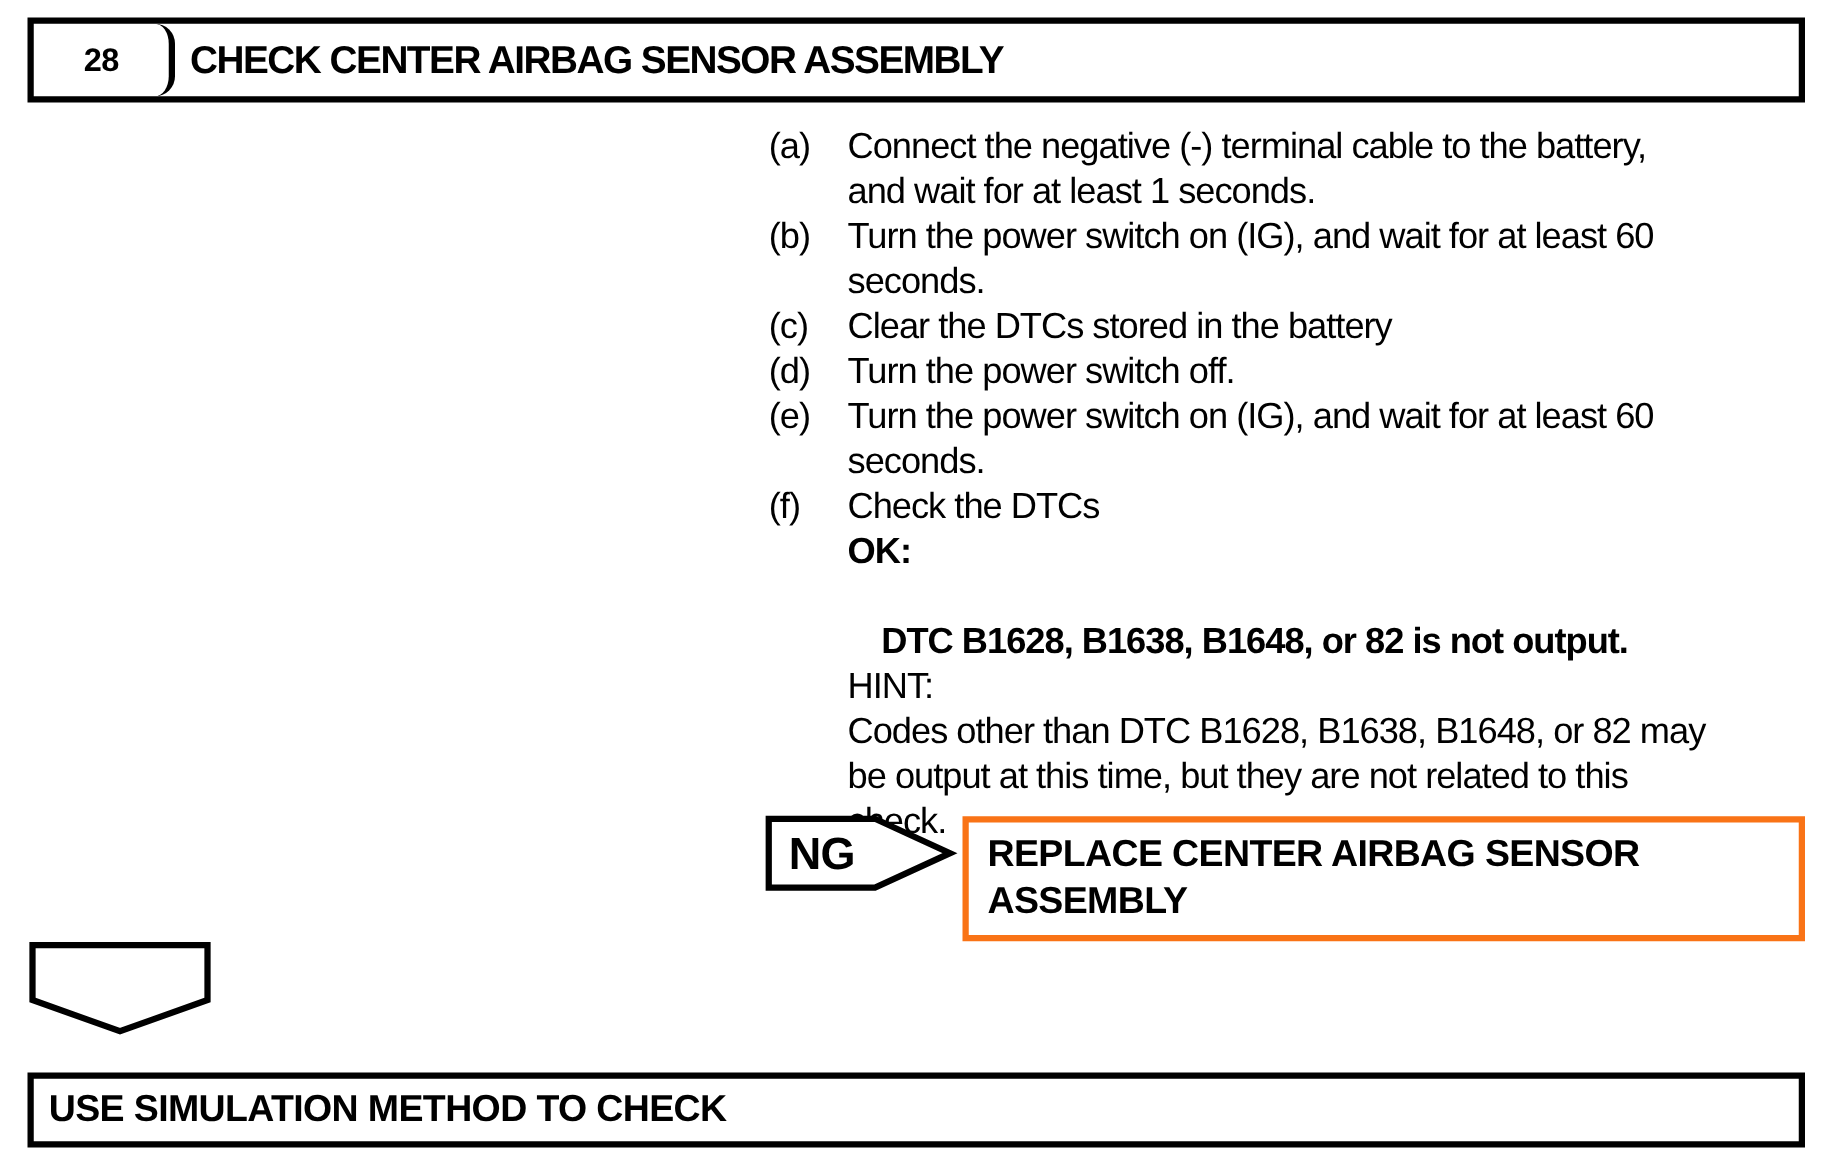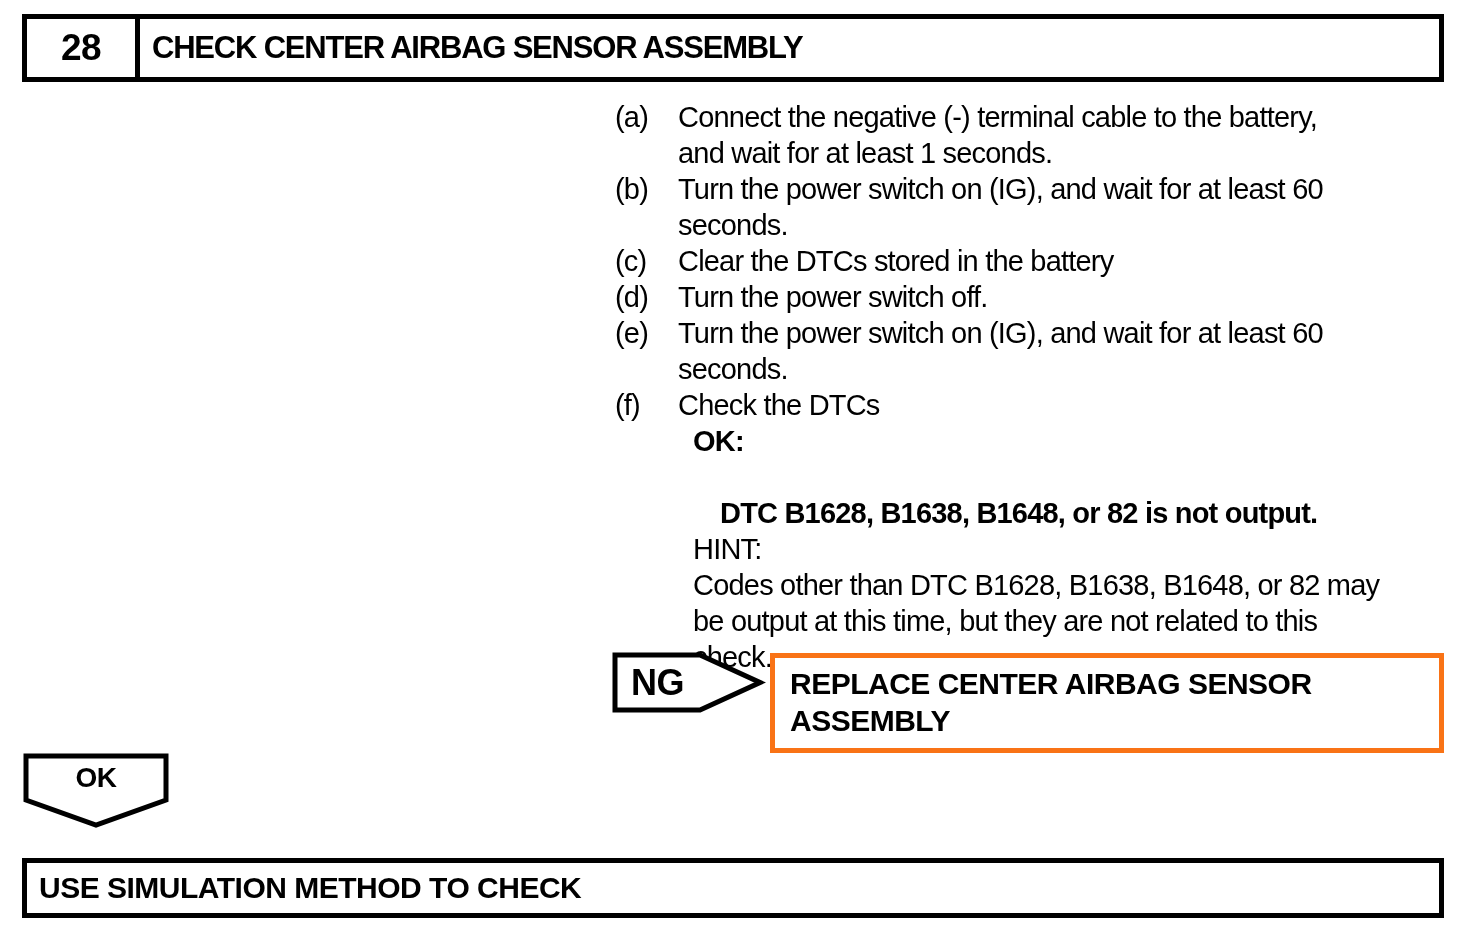--- a/index.html
+++ b/index.html
@@ -28,22 +28,23 @@
     align-items: stretch;
     background: #fff;
   }
   .step-number-cell {
     width: 108px;
     border-right: 5px solid #000;
     display: flex;
     align-items: center;
     justify-content: center;
     font-weight: bold;
-    font-size: 37px;
-    letter-spacing: -0.5px;
+    font-size: 26px;
+    letter-spacing: -0.5px;
+    border-radius: 16px;
   }
   .step-title-cell {
     flex: 1;
     display: flex;
     align-items: center;
     padding-left: 12px;
     font-weight: bold;
     font-size: 31px;
     letter-spacing: -1.2px;
     white-space: nowrap;
@@ -60,21 +61,21 @@
   }
   .step-row { display: flex; }
   .step-label {
     width: 63px;
     flex: 0 0 63px;
   }
   .step-text {
     flex: 1;
     white-space: pre-line;
   }
-  .result-block { display: flex; gap: 15px; }
+  .result-block { display: flex; }
   .result-indent { width: 63px; flex: 0 0 63px; }
   .result-body { flex: 1; }
   .bold-line { font-weight: bold; }
   .criteria-line { font-weight: bold; padding-left: 27px; margin-top: 36px; }
   .hint-text { white-space: pre-line; }
 
   
   .ng-arrow-svg {
     position: absolute;
     left: 612px; top: 652px;
@@ -199,17 +200,16 @@
     <polygon points="3,3 88,3 148,30.5 88,58 3,58" fill="#ffffff" stroke="#000000" stroke-width="5" stroke-linejoin="miter"></polygon>
   </svg>
   <div class="ng-label">NG</div>
 
   <div class="ng-action-box">REPLACE CENTER AIRBAG SENSOR
 ASSEMBLY</div>
 
   <svg class="ok-pentagon-svg" width="150" height="78" viewBox="0 0 150 78">
     <polygon points="3,3 143,3 143,47 73,72 3,47" fill="#ffffff" stroke="#000000" stroke-width="5" stroke-linejoin="miter"></polygon>
   </svg>
-  <div class="ok-label">OK</div>
 
   <div class="ok-action-box">USE SIMULATION METHOD TO CHECK</div>
 
 </div>
 
 </body></html>

